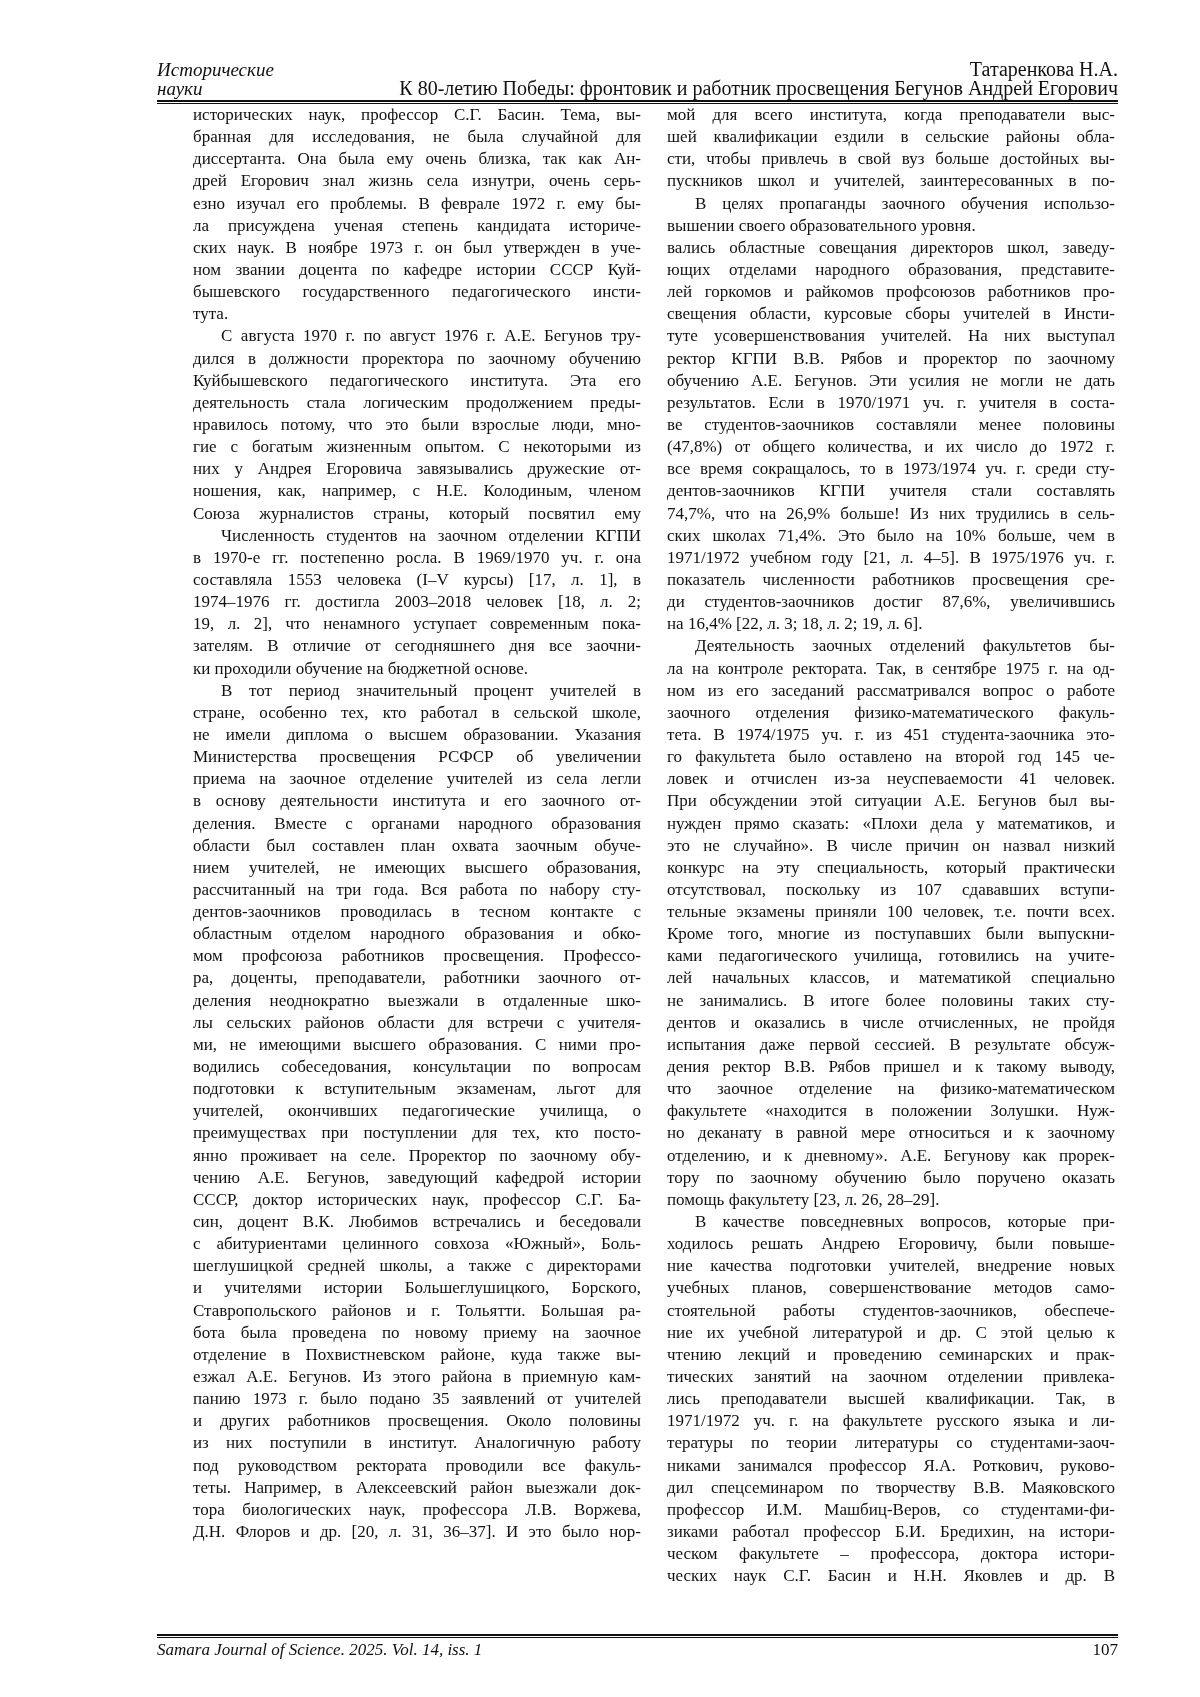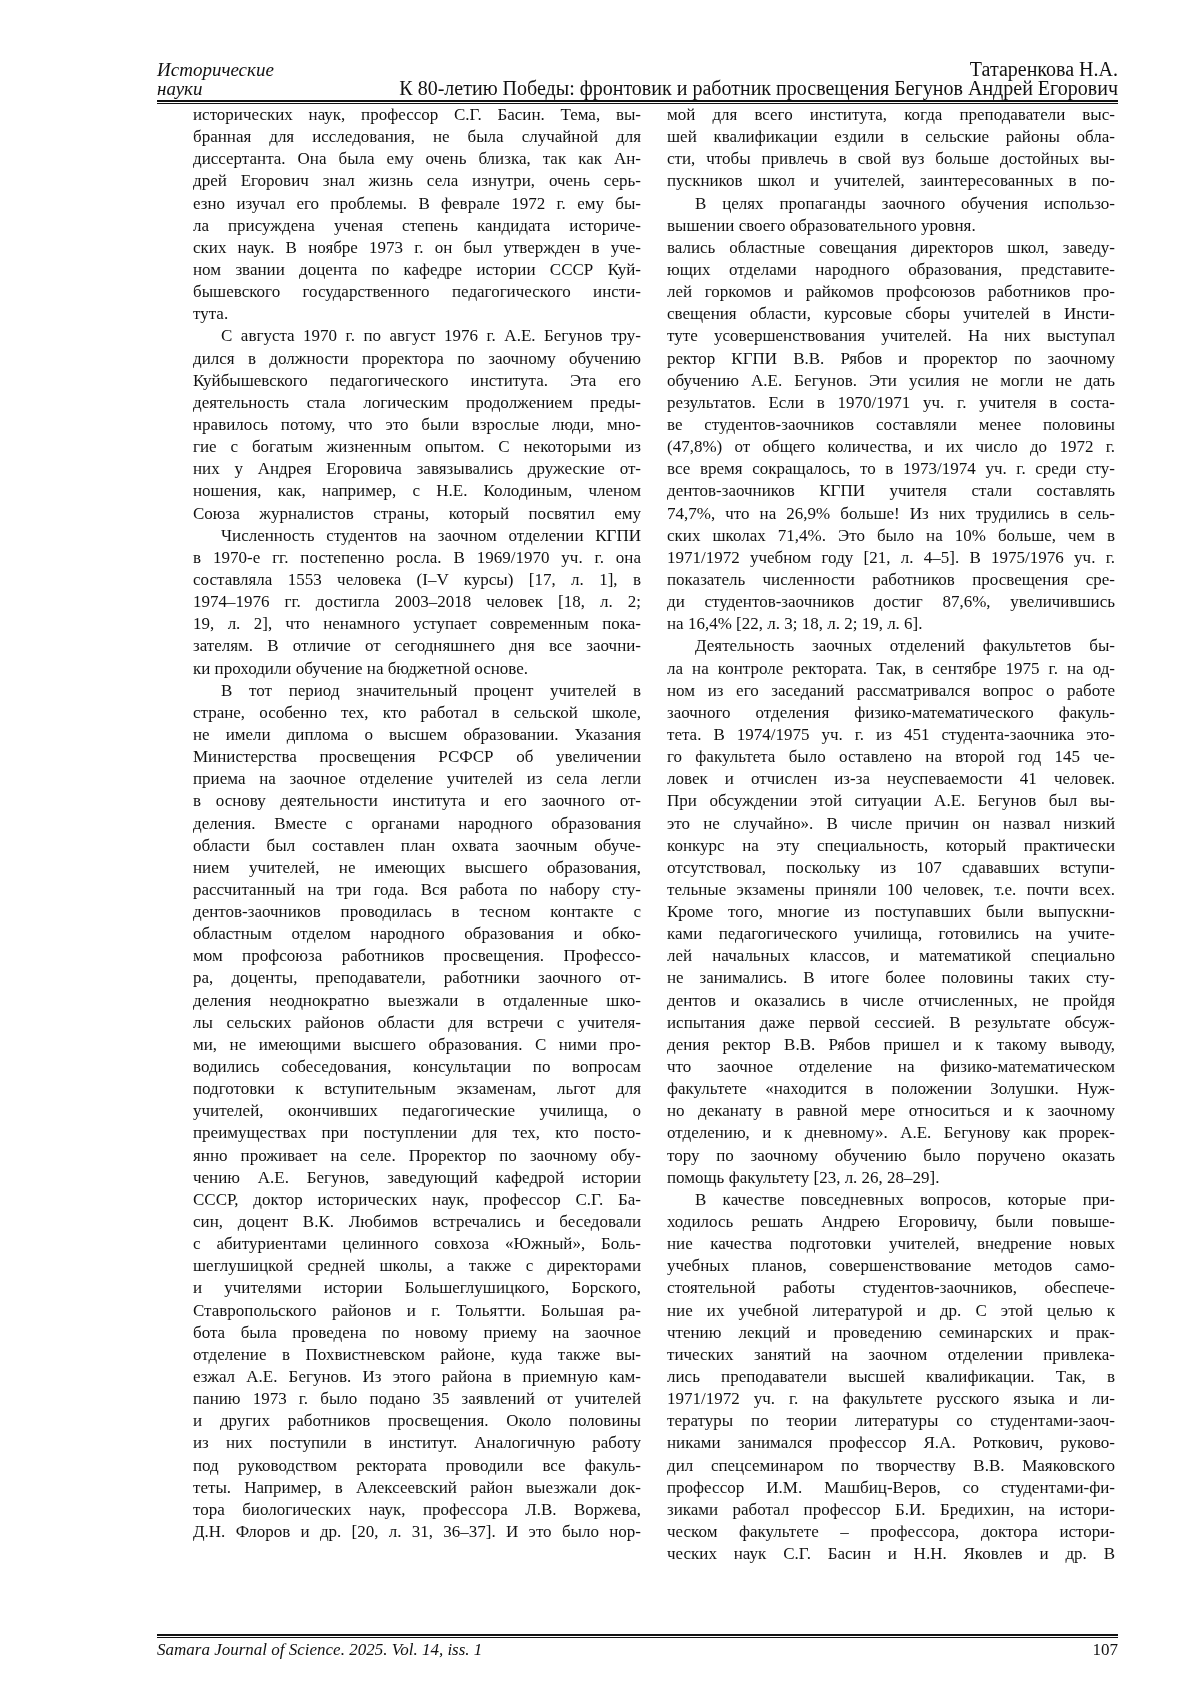--- a/index.html
+++ b/index.html
@@ -130,20 +130,21 @@
     <span class="ln">ди студентов-заочников достиг 87,6%, увеличившись</span>
     <span class="ln last">на 16,4% [22, л. 3; 18, л. 2; 19, л. 6].</span>
     <span class="ln ind">Деятельность заочных отделений факультетов бы-</span>
     <span class="ln">ла на контроле ректората. Так, в сентябре 1975 г. на од-</span>
     <span class="ln">ном из его заседаний рассматривался вопрос о работе</span>
     <span class="ln">заочного отделения физико-математического факуль-</span>
     <span class="ln">тета. В 1974/1975 уч. г. из 451 студента-заочника это-</span>
     <span class="ln">го факультета было оставлено на второй год 145 че-</span>
     <span class="ln">ловек и отчислен из-за неуспеваемости 41 человек.</span>
     <span class="ln">При обсуждении этой ситуации А.Е. Бегунов был вы-</span>
+    <span class="ln">нужден прямо сказать: «Плохи дела у математиков, и</span>
     <span class="ln">это не случайно». В числе причин он назвал низкий</span>
     <span class="ln">конкурс на эту специальность, который практически</span>
     <span class="ln">отсутствовал, поскольку из 107 сдававших вступи-</span>
     <span class="ln">тельные экзамены приняли 100 человек, т.е. почти всех.</span>
     <span class="ln">Кроме того, многие из поступавших были выпускни-</span>
     <span class="ln">ками педагогического училища, готовились на учите-</span>
     <span class="ln">лей начальных классов, и математикой специально</span>
     <span class="ln">не занимались. В итоге более половины таких сту-</span>
     <span class="ln">дентов и оказались в числе отчисленных, не пройдя</span>
     <span class="ln">испытания даже первой сессией. В результате обсуж-</span>

